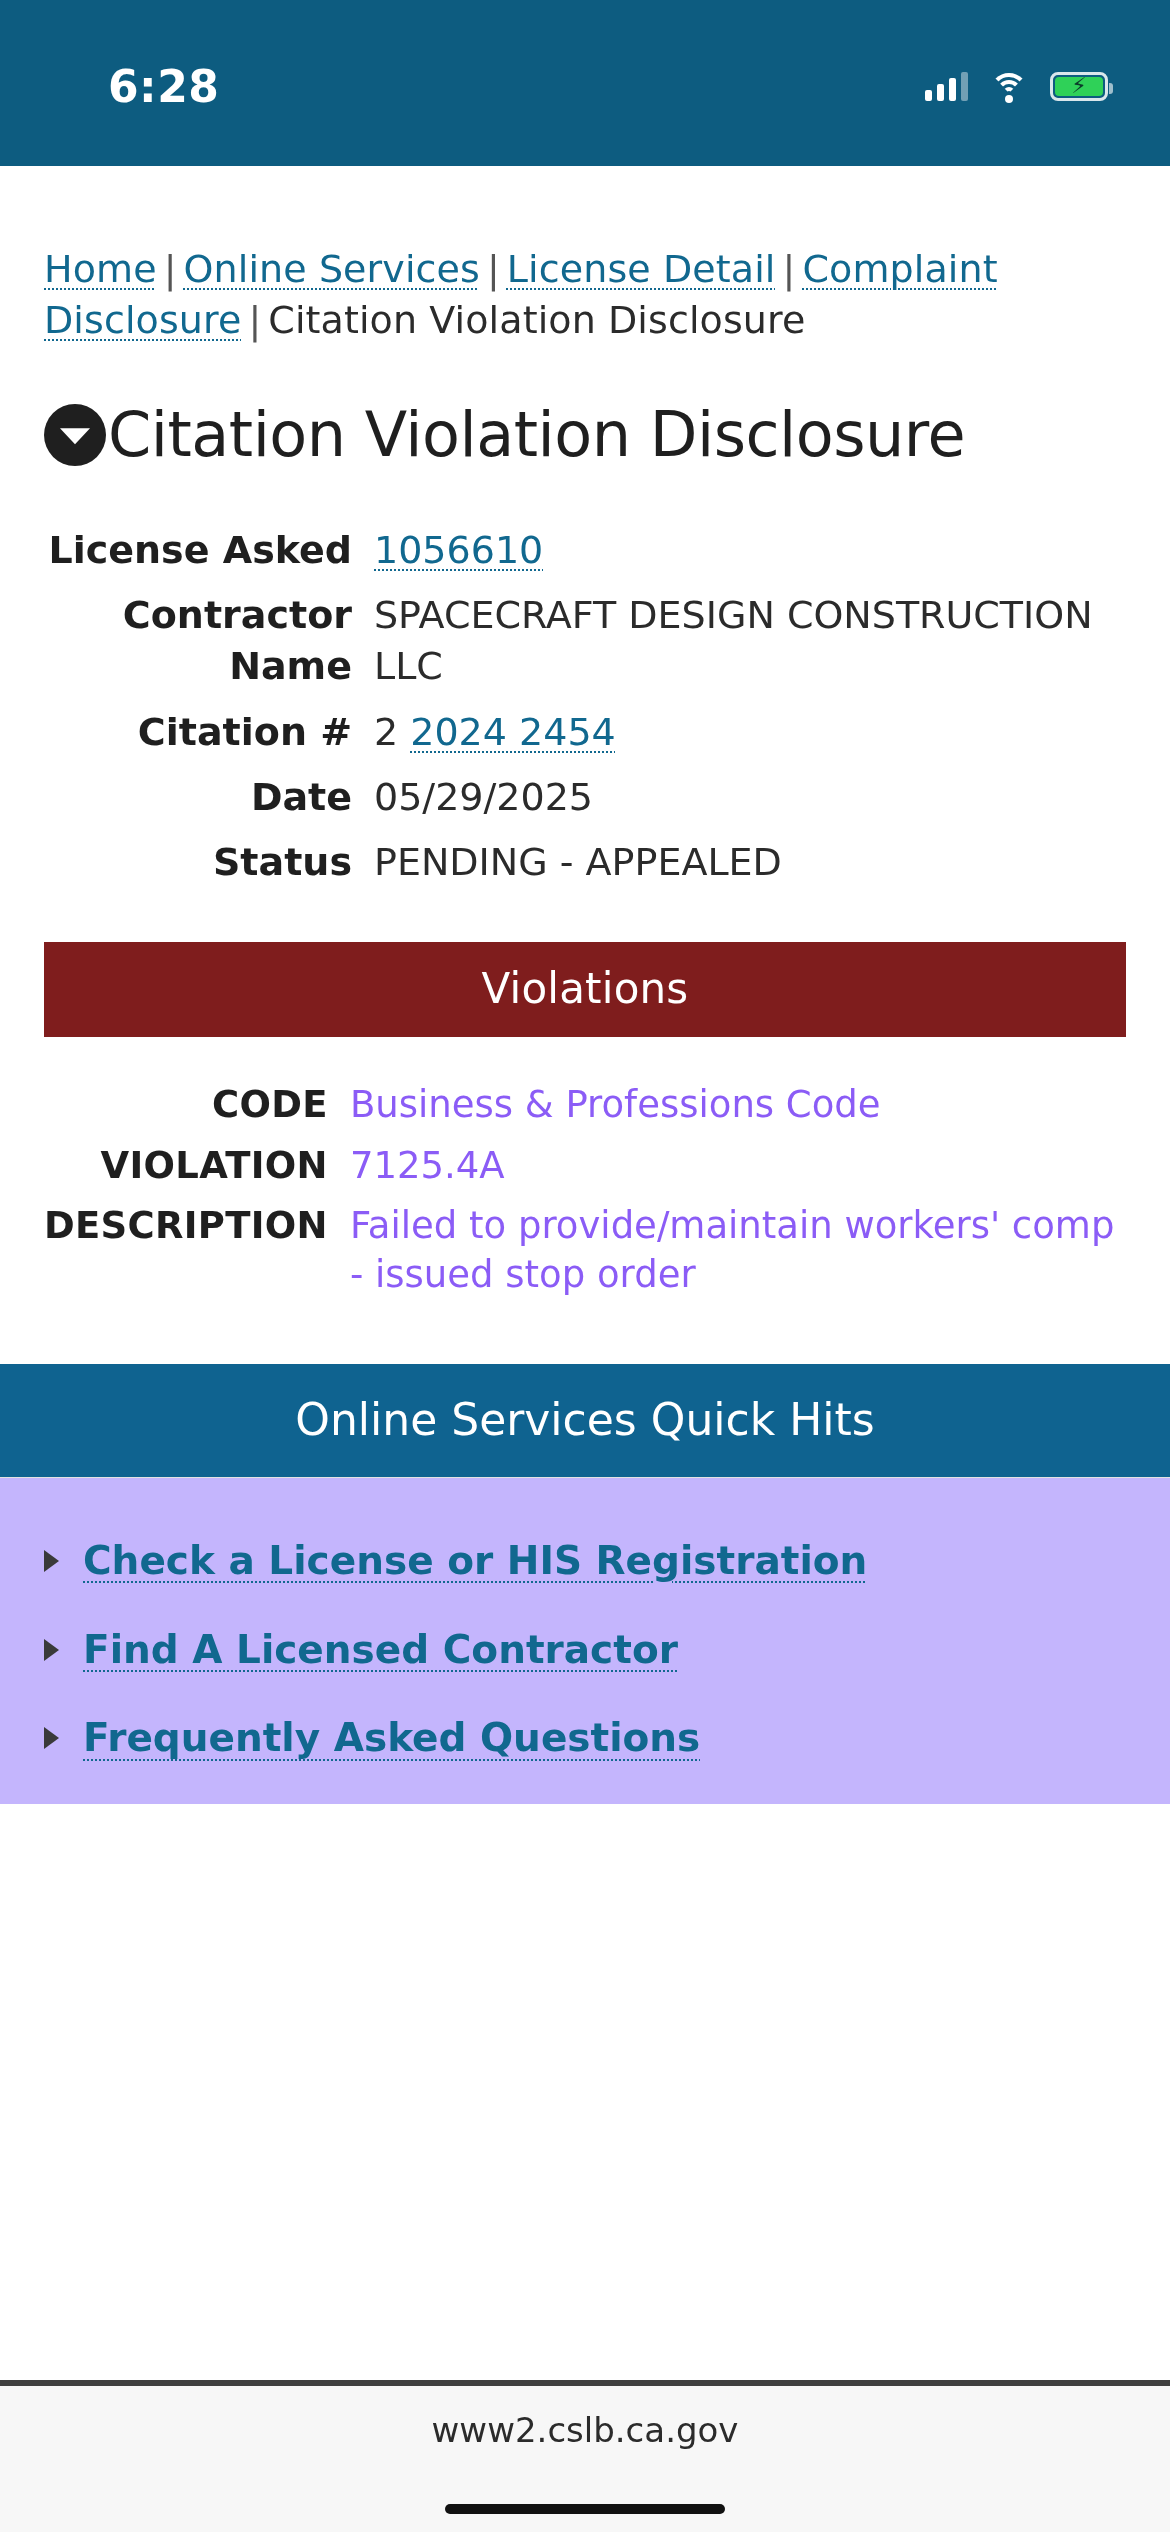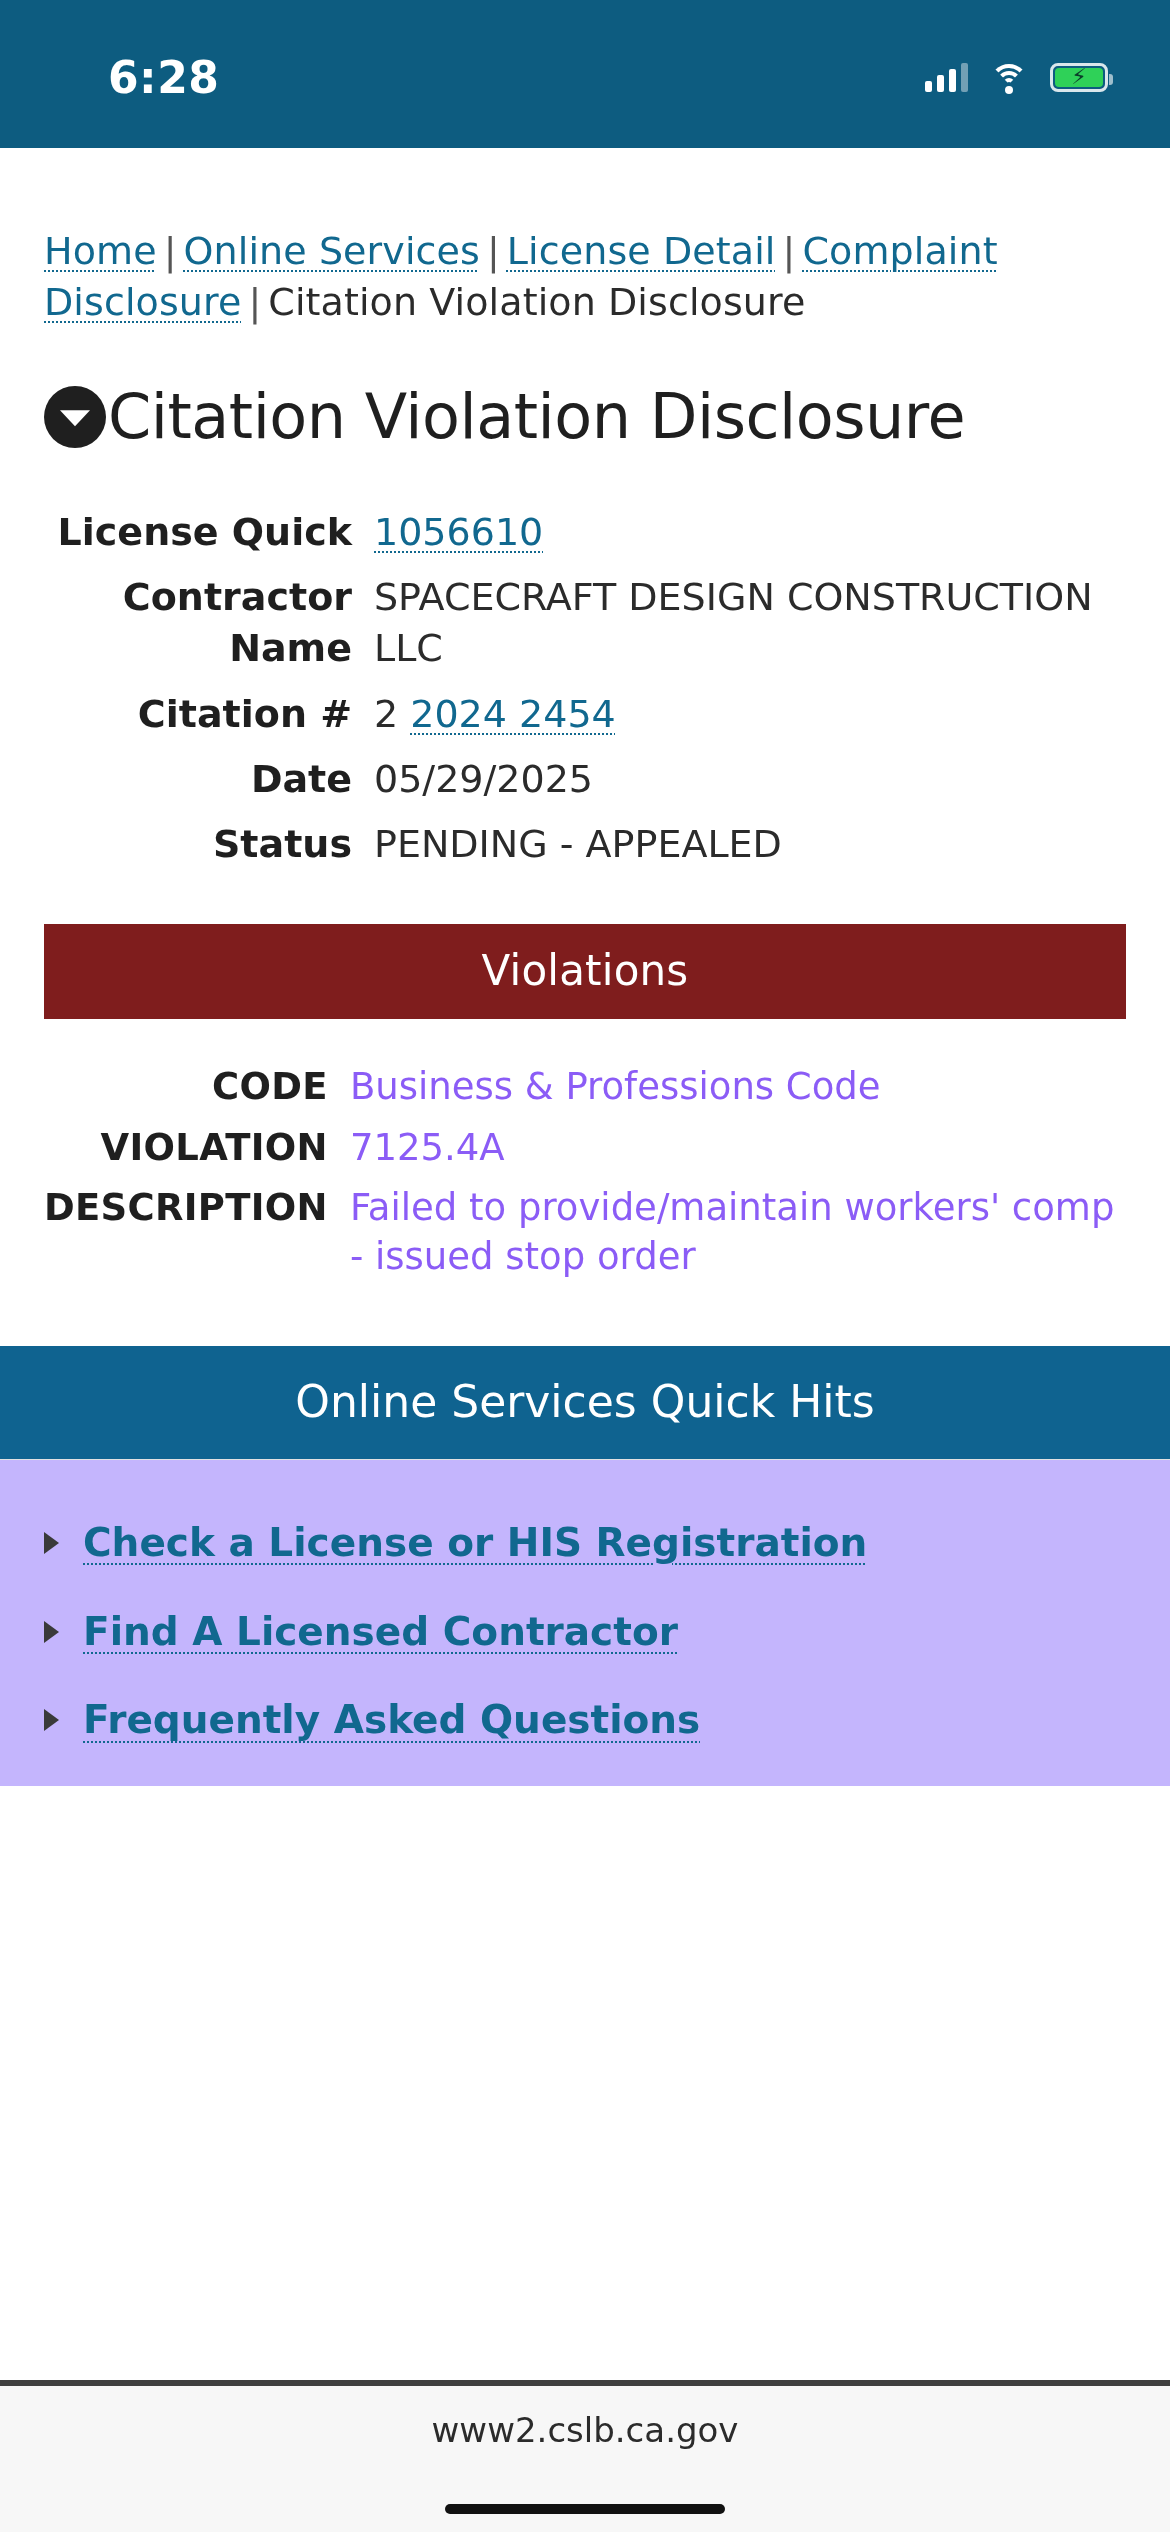--- a/index.html
+++ b/index.html
@@ -7,21 +7,21 @@
     width: 1170px;
     height: 2532px;
     background: #ffffff;
     font-family: "DejaVu Sans", sans-serif;
     -webkit-font-smoothing: antialiased;
   }
   body { position: relative; overflow: hidden; }
 
   
   .statusbar {
-    height: 148px;
+    height: 166px;
     background: #0d5c80;
     display: flex;
     align-items: center;
     justify-content: space-between;
     padding: 0 62px 0 0;
     position: relative;
   }
   .sb-time {
     color: #ffffff;
     font-size: 44px;
@@ -276,21 +276,21 @@
 
   <div class="breadcrumb">
     <a href="#">Home</a><span class="sep">|</span><a href="#">Online Services</a><span class="sep">|</span><a href="#">License Detail</a><span class="sep">|</span><a href="#">Complaint Disclosure</a><span class="sep">|</span><span class="current">Citation Violation Disclosure</span>
   </div>
 
   <h1 class="page-title"><span class="collapse-toggle"></span><span>Citation Violation Disclosure</span></h1>
 
   <table class="detail">
     <tbody>
         <tr>
-      <td class="lbl">License Quick</td>
+      <td class="lbl">License Asked</td>
       <td class="val"><a href="#">1056610</a></td>
     </tr>
     <tr>
       <td class="lbl">Contractor Name</td>
       <td class="val">SPACECRAFT DESIGN CONSTRUCTION LLC</td>
     </tr>
     <tr>
       <td class="lbl">Citation #</td>
       <td class="val"><span>2 </span><a href="#">2024 2454</a></td>
     </tr>

